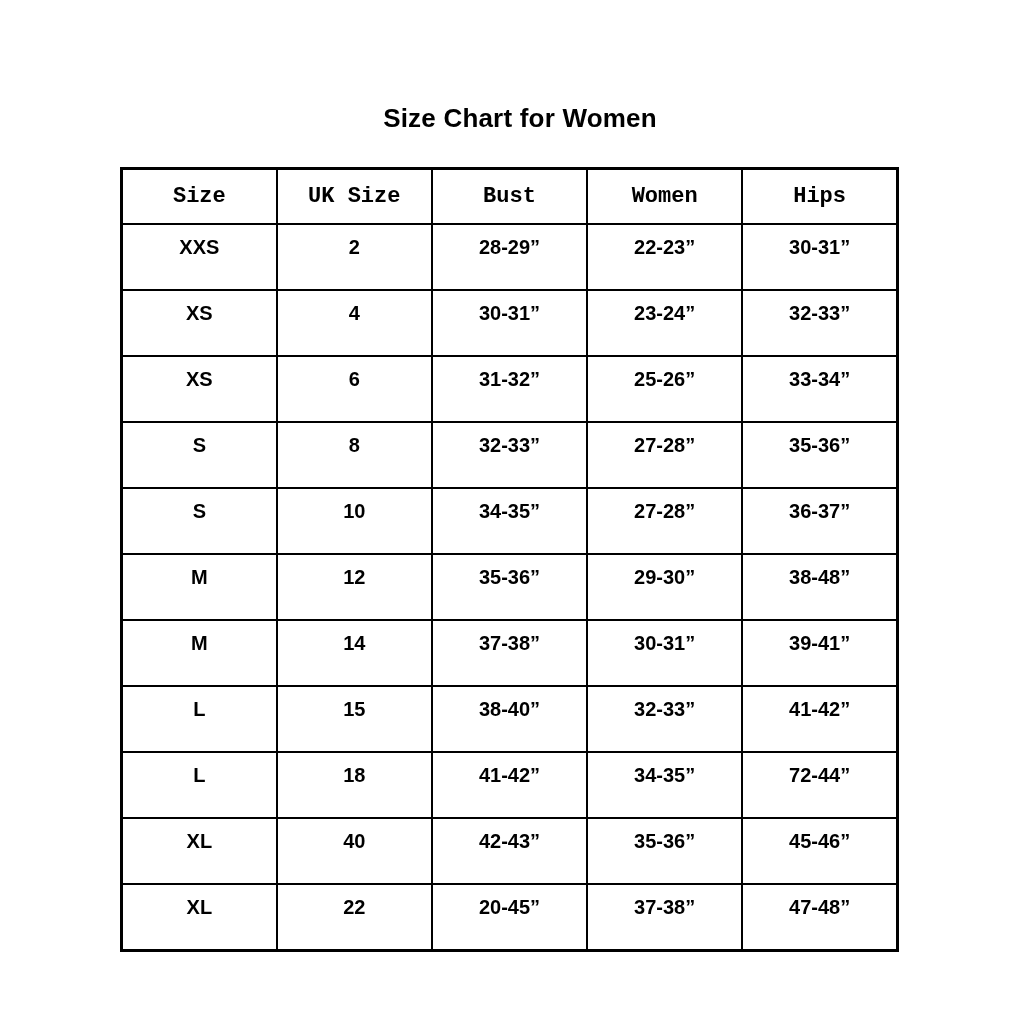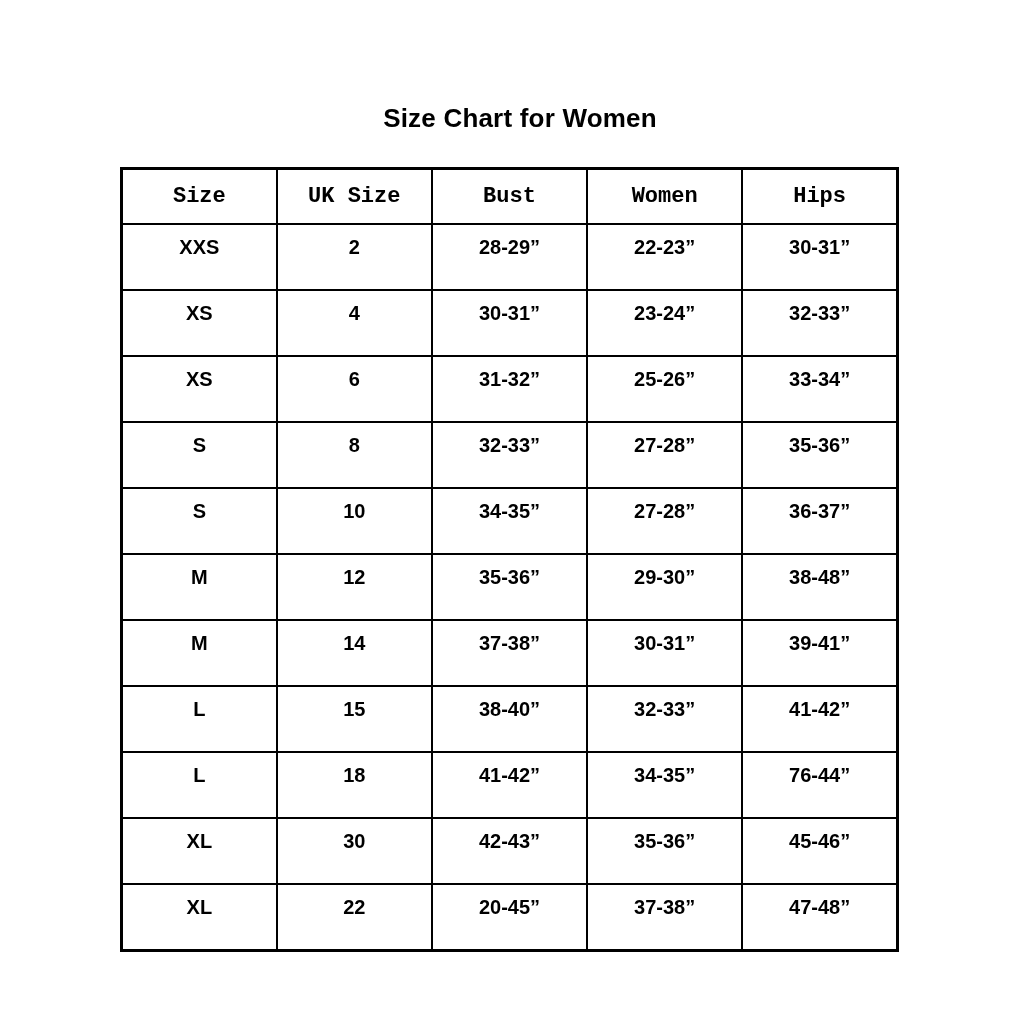--- a/index.html
+++ b/index.html
@@ -128,25 +128,25 @@
           <td>15</td>
           <td>38-40”</td>
           <td>32-33”</td>
           <td>41-42”</td>
         </tr>
         <tr>
           <td>L</td>
           <td>18</td>
           <td>41-42”</td>
           <td>34-35”</td>
-          <td>76-44”</td>
+          <td>72-44”</td>
         </tr>
         <tr>
           <td>XL</td>
-          <td>30</td>
+          <td>40</td>
           <td>42-43”</td>
           <td>35-36”</td>
           <td>45-46”</td>
         </tr>
         <tr>
           <td>XL</td>
           <td>22</td>
           <td>20-45”</td>
           <td>37-38”</td>
           <td>47-48”</td>

